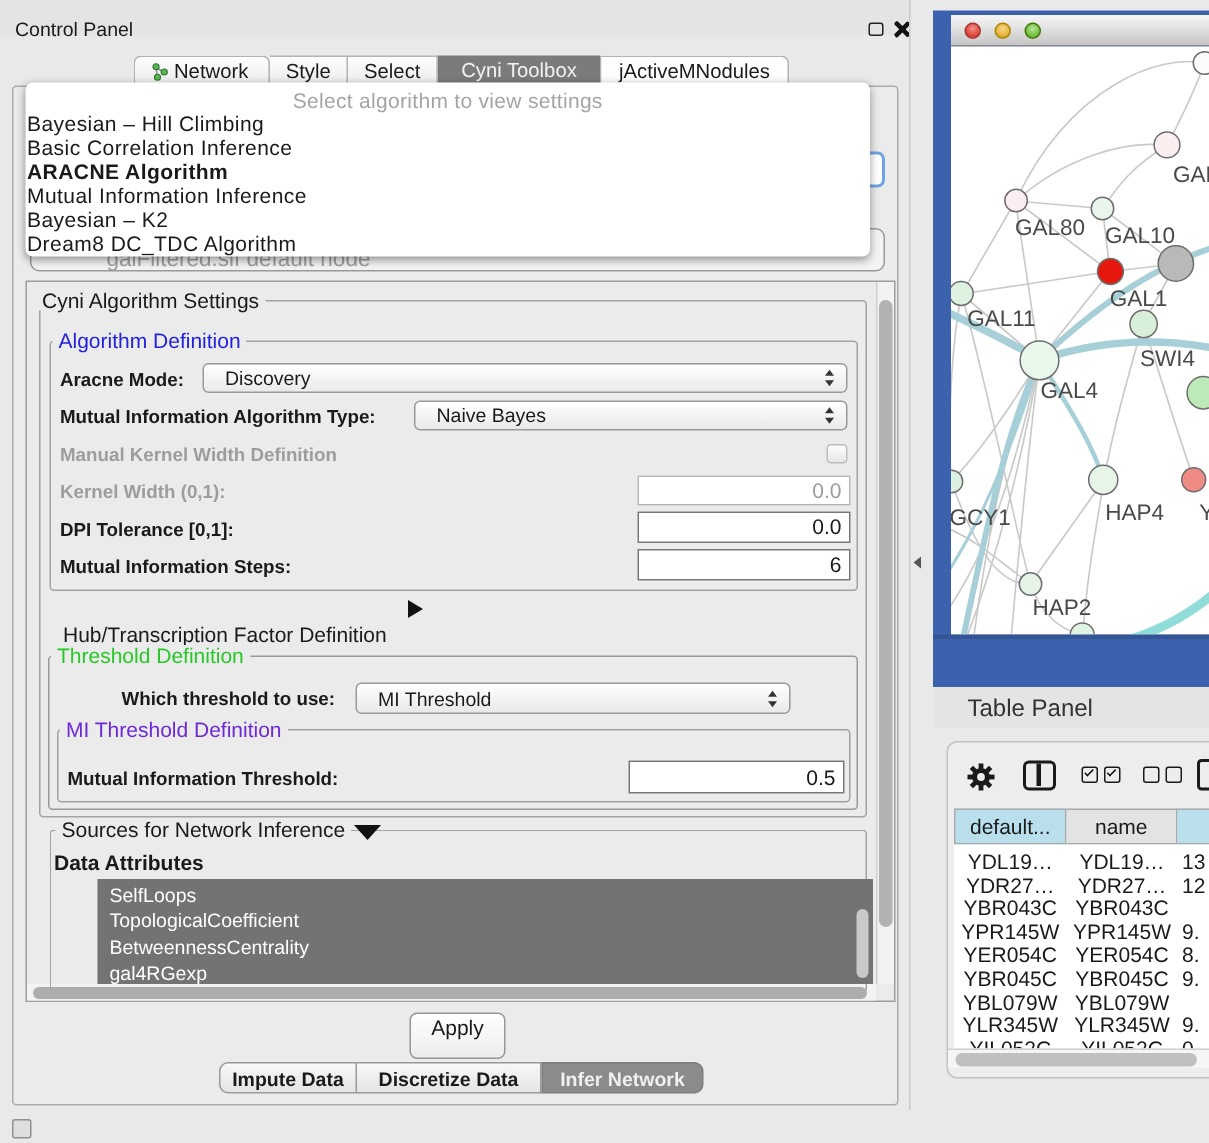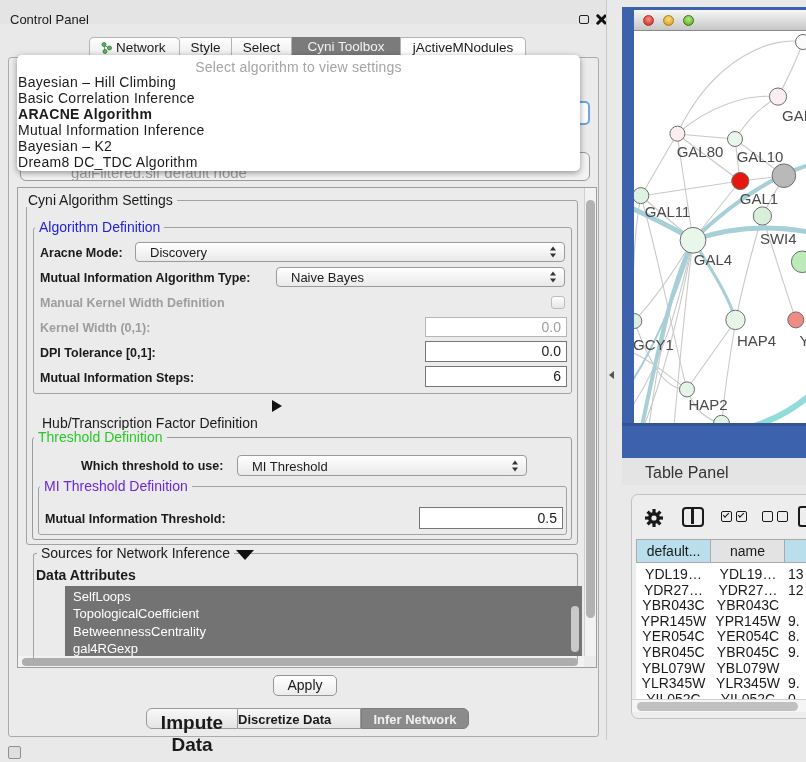--- a/index.html
+++ b/index.html
@@ -122,26 +122,26 @@
 <div class="abs blbl" style="left:36px;top:567px;font-size:14px;">Data Attributes</div>
 
 <div class="abs" style="left:45px;top:586px;width:517px;height:70px;background:#737373;overflow:hidden;margin-left:20px;">
   <div style="color:#fff;font-size:13px;line-height:17.3px;padding:2px 0 0 8px;white-space:pre;">SelfLoops
 TopologicalCoefficient
 BetweennessCentrality
 gal4RGexp</div>
   <div class="abs" style="right:3px;top:20px;width:8px;height:46px;background:#c9c9c9;border-radius:4px;"></div>
 </div>
 
-<div class="abs" style="left:273px;top:675px;width:64px;height:21px;border:1px solid #969696;border-radius:5px;background:linear-gradient(#ffffff,#ececec);text-align:center;line-height:19px;font-size:14px;">Apply</div>
+<div class="abs" style="left:273px;top:675px;width:64px;height:31px;border:1px solid #969696;border-radius:5px;background:linear-gradient(#ffffff,#ececec);text-align:center;line-height:19px;font-size:14px;">Apply</div>
 
 <div class="abs" style="left:146px;top:708px;width:92px;height:21px;border:1px solid #9a9a9a;border-radius:6px 0 0 6px;background:linear-gradient(#f8f8f8,#e4e4e4);text-align:center;">
-  <div style="font-size:19px;font-weight:bold;margin-top:3px;">Impute Data</div>
-</div>
-<div class="abs" style="left:238px;top:708px;width:123px;height:21px;border:1px solid #9a9a9a;border-left:none;background:linear-gradient(#f8f8f8,#e4e4e4);">
+  <div style="font-size:13px;font-weight:bold;margin-top:3px;">Impute Data</div>
+</div>
+<div class="abs" style="left:238px;top:708px;width:123px;height:21px;border:1px solid #9a9a9a;border-left:none;background:linear-gradient(#f8f8f8,#e4e4e4);text-align:center;">
   <div style="font-size:13px;font-weight:bold;margin-top:3px;">Discretize Data</div>
 </div>
 <div class="abs" style="left:361px;top:708px;width:108px;height:21px;border:1px solid #7e7e7e;border-radius:0 6px 6px 0;background:#8b8b8b;text-align:center;">
   <div style="font-size:13px;font-weight:bold;margin-top:3px;color:#f0f0f0;">Infer Network</div>
 </div>
 
 <div class="abs" style="left:17px;top:55px;width:563px;height:116px;background:#fff;border-radius:5px;box-shadow:0 2px 6px rgba(0,0,0,0.4);z-index:50;">
   <div class="abs" style="left:0;top:4px;width:100%;text-align:center;font-size:14px;letter-spacing:0.2px;color:#a4a4a4;">Select algorithm to view settings</div>
   <div class="abs" style="left:1px;top:19px;font-size:14px;letter-spacing:0.3px;line-height:16px;white-space:pre;">Bayesian – Hill Climbing
 Basic Correlation Inference

